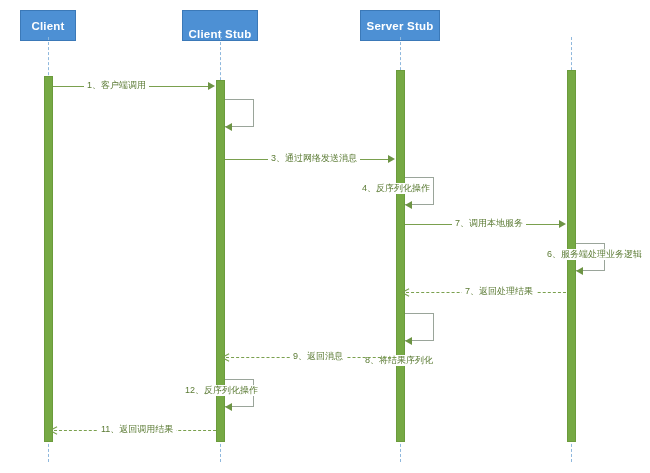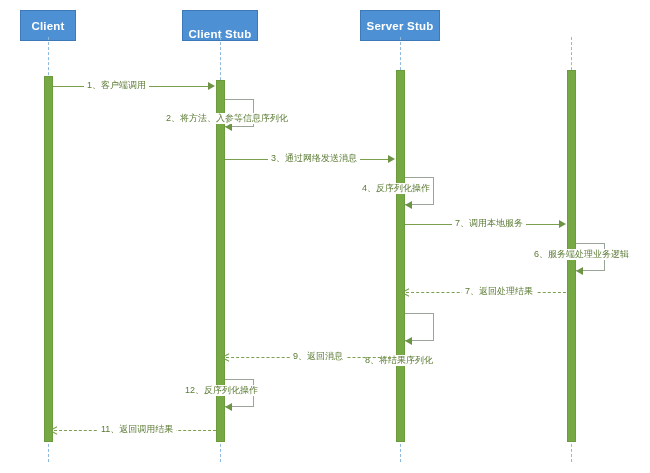--- a/index.html
+++ b/index.html
@@ -134,37 +134,36 @@
   <div class="activation" style="left:216px; top:80px; height:362px;"></div>
   <div class="activation" style="left:396px; top:70px; height:372px;"></div>
   <div class="activation" style="left:567px; top:70px; height:372px;"></div>
 
   <div class="msg-line" style="left:53px; top:86px; width:156px;"></div>
   <div class="arrow-right" style="left:208px; top:82px;"></div>
   <div class="msg-label" style="left:84px; top:80px;">1、客户端调用</div>
 
   <div class="self-loop" style="left:225px; top:99px; width:29px; height:28px;"></div>
   <div class="self-arrow" style="left:225px; top:123px;"></div>
-  <div class="msg-label" style="left:163px; top:113px;">2、将方法、入参等信息序列化</div>
 
   <div class="msg-line" style="left:225px; top:159px; width:164px;"></div>
   <div class="arrow-right" style="left:388px; top:155px;"></div>
   <div class="msg-label" style="left:268px; top:153px;">3、通过网络发送消息</div>
 
   <div class="self-loop" style="left:405px; top:177px; width:29px; height:28px;"></div>
   <div class="self-arrow" style="left:405px; top:201px;"></div>
   <div class="msg-label" style="left:359px; top:183px;">4、反序列化操作</div>
 
   <div class="msg-line" style="left:405px; top:224px; width:155px;"></div>
   <div class="arrow-right" style="left:559px; top:220px;"></div>
   <div class="msg-label" style="left:452px; top:218px;">7、调用本地服务</div>
 
   <div class="self-loop" style="left:576px; top:243px; width:29px; height:28px;"></div>
   <div class="self-arrow" style="left:576px; top:267px;"></div>
-  <div class="msg-label" style="left:531px; top:249px;">6、服务端处理业务逻辑</div>
+  <div class="msg-label" style="left:544px; top:249px;">6、服务端处理业务逻辑</div>
 
   <div class="msg-line dashed" style="left:406px; top:292px; width:160px;"></div>
   <div class="arrow-open-left" style="left:402px; top:288px;"></div>
   <div class="msg-label" style="left:462px; top:286px;">7、返回处理结果</div>
 
   <div class="self-loop" style="left:405px; top:313px; width:29px; height:28px;"></div>
   <div class="self-arrow" style="left:405px; top:337px;"></div>
   <div class="msg-label" style="left:362px; top:319px;margin-top:36px;">8、将结果序列化</div>
 
   <div class="msg-line dashed" style="left:226px; top:357px; width:170px;"></div>

